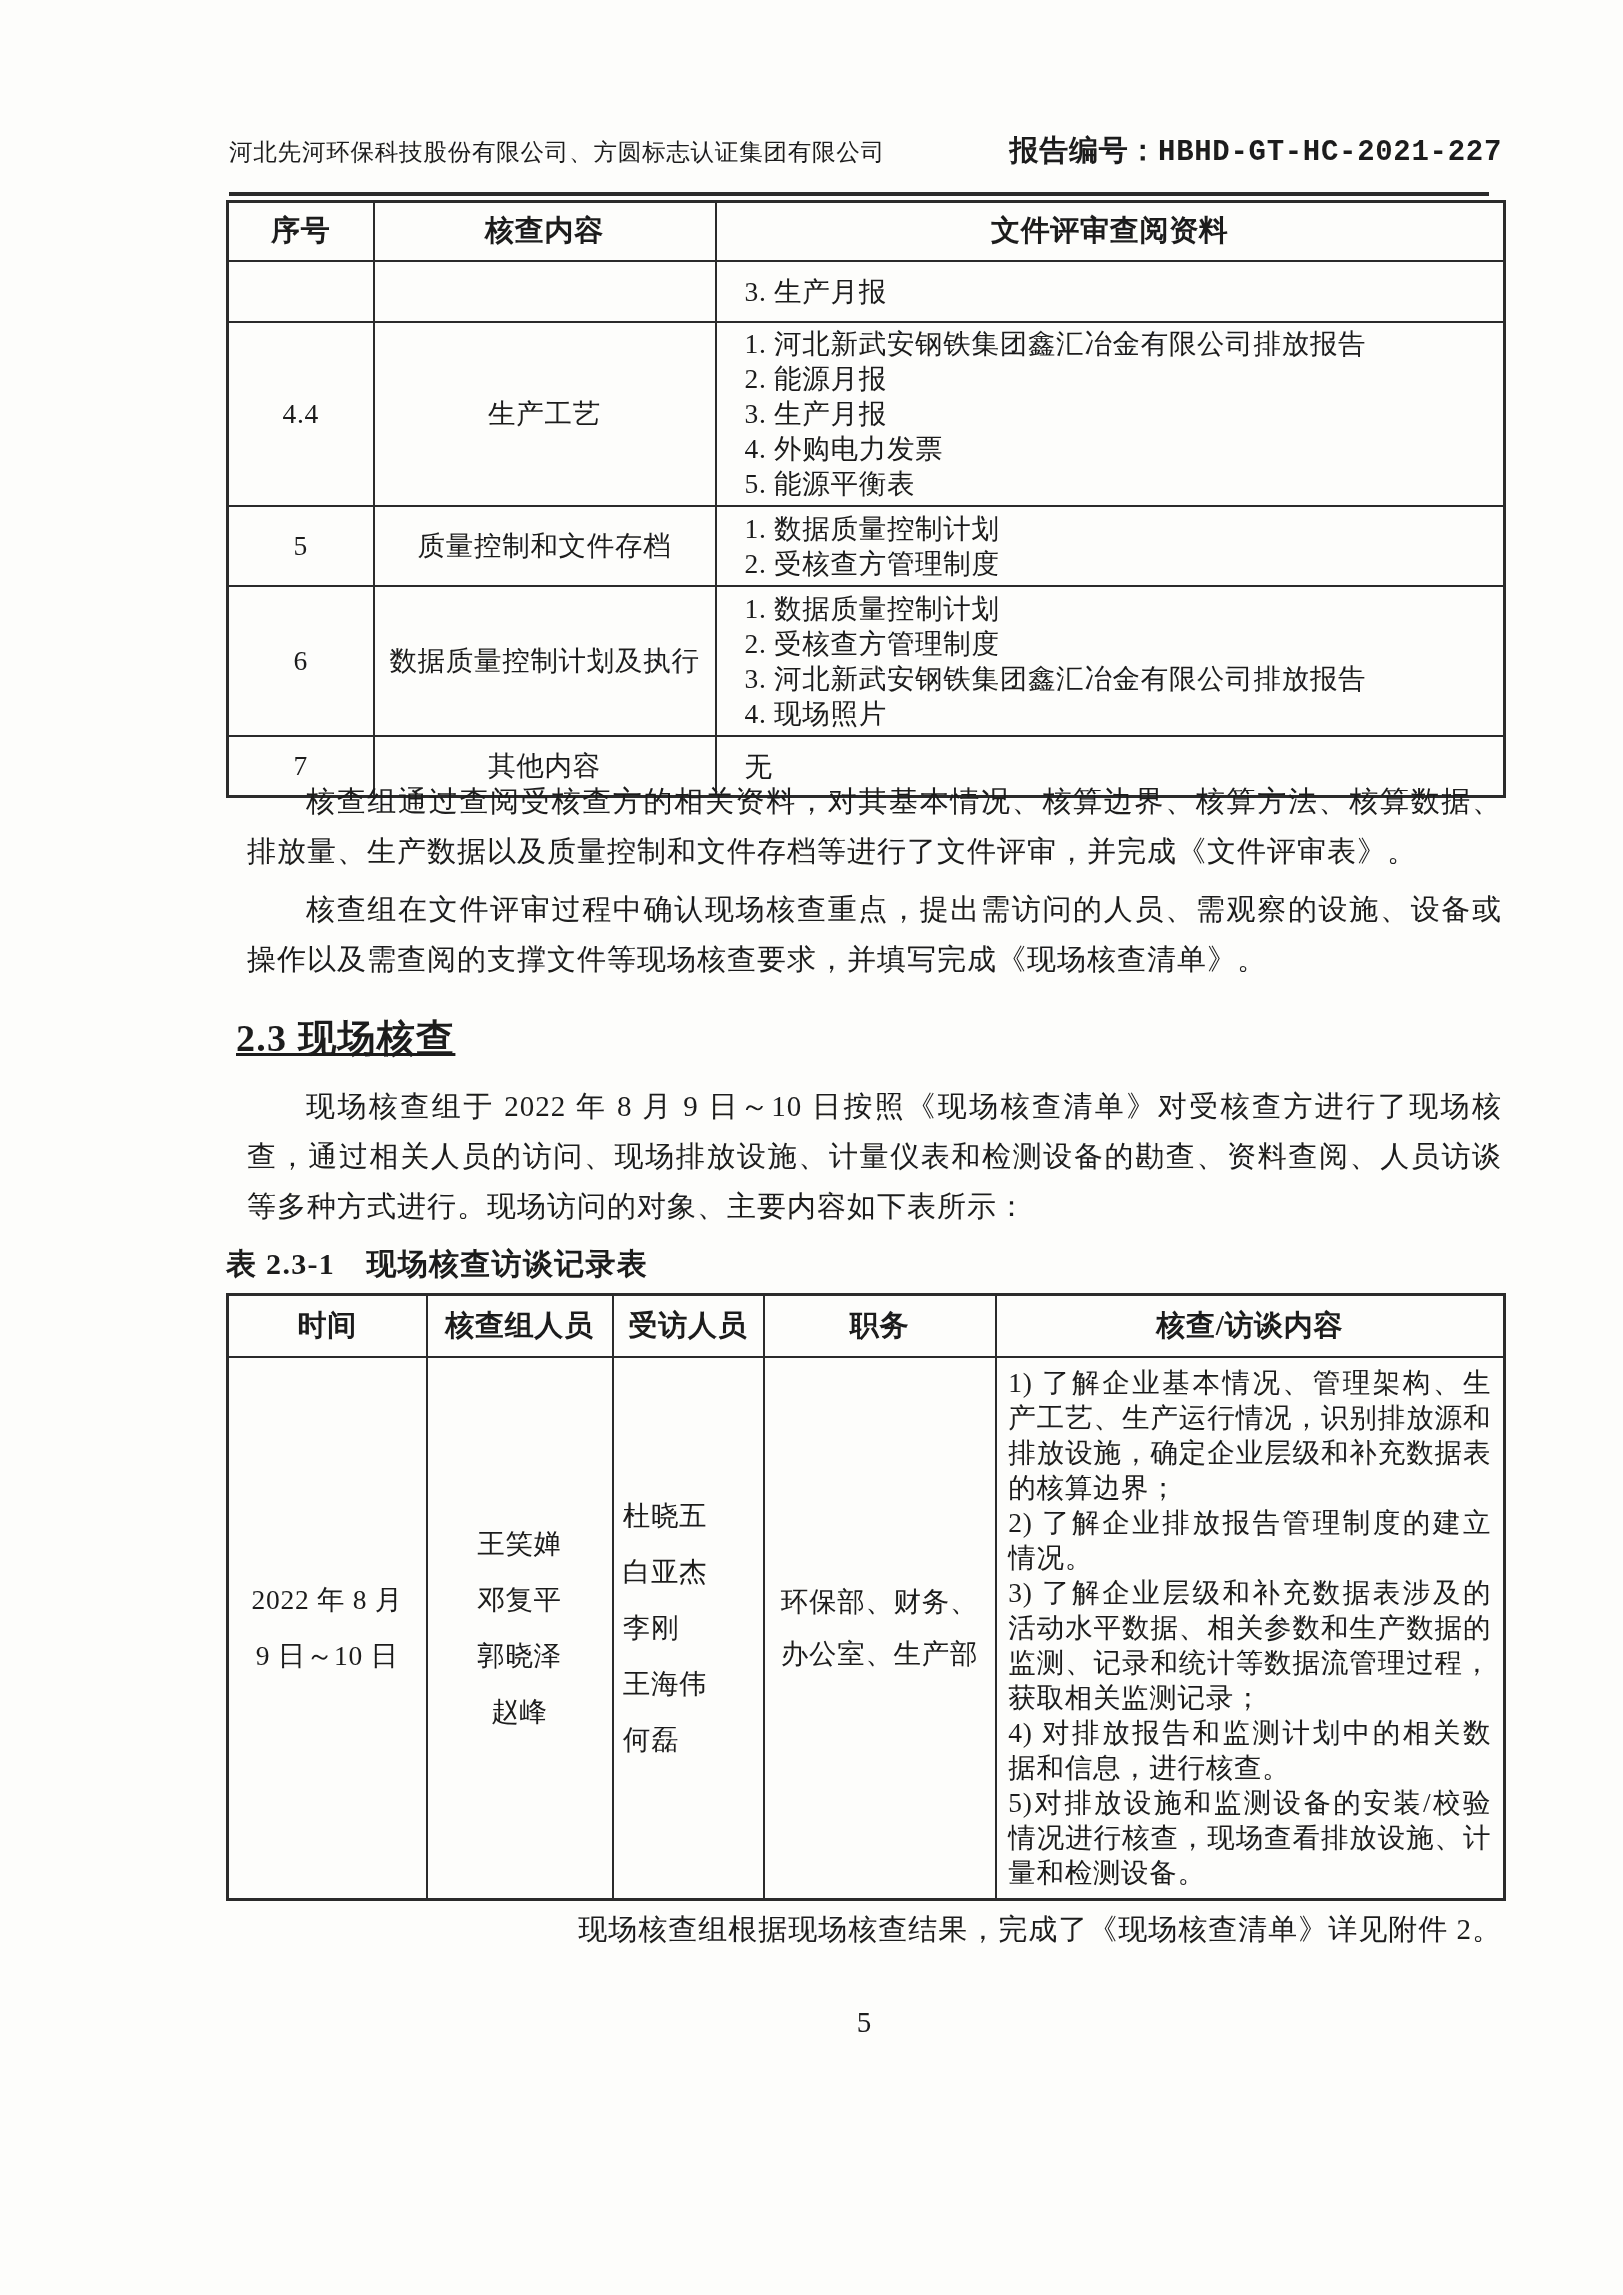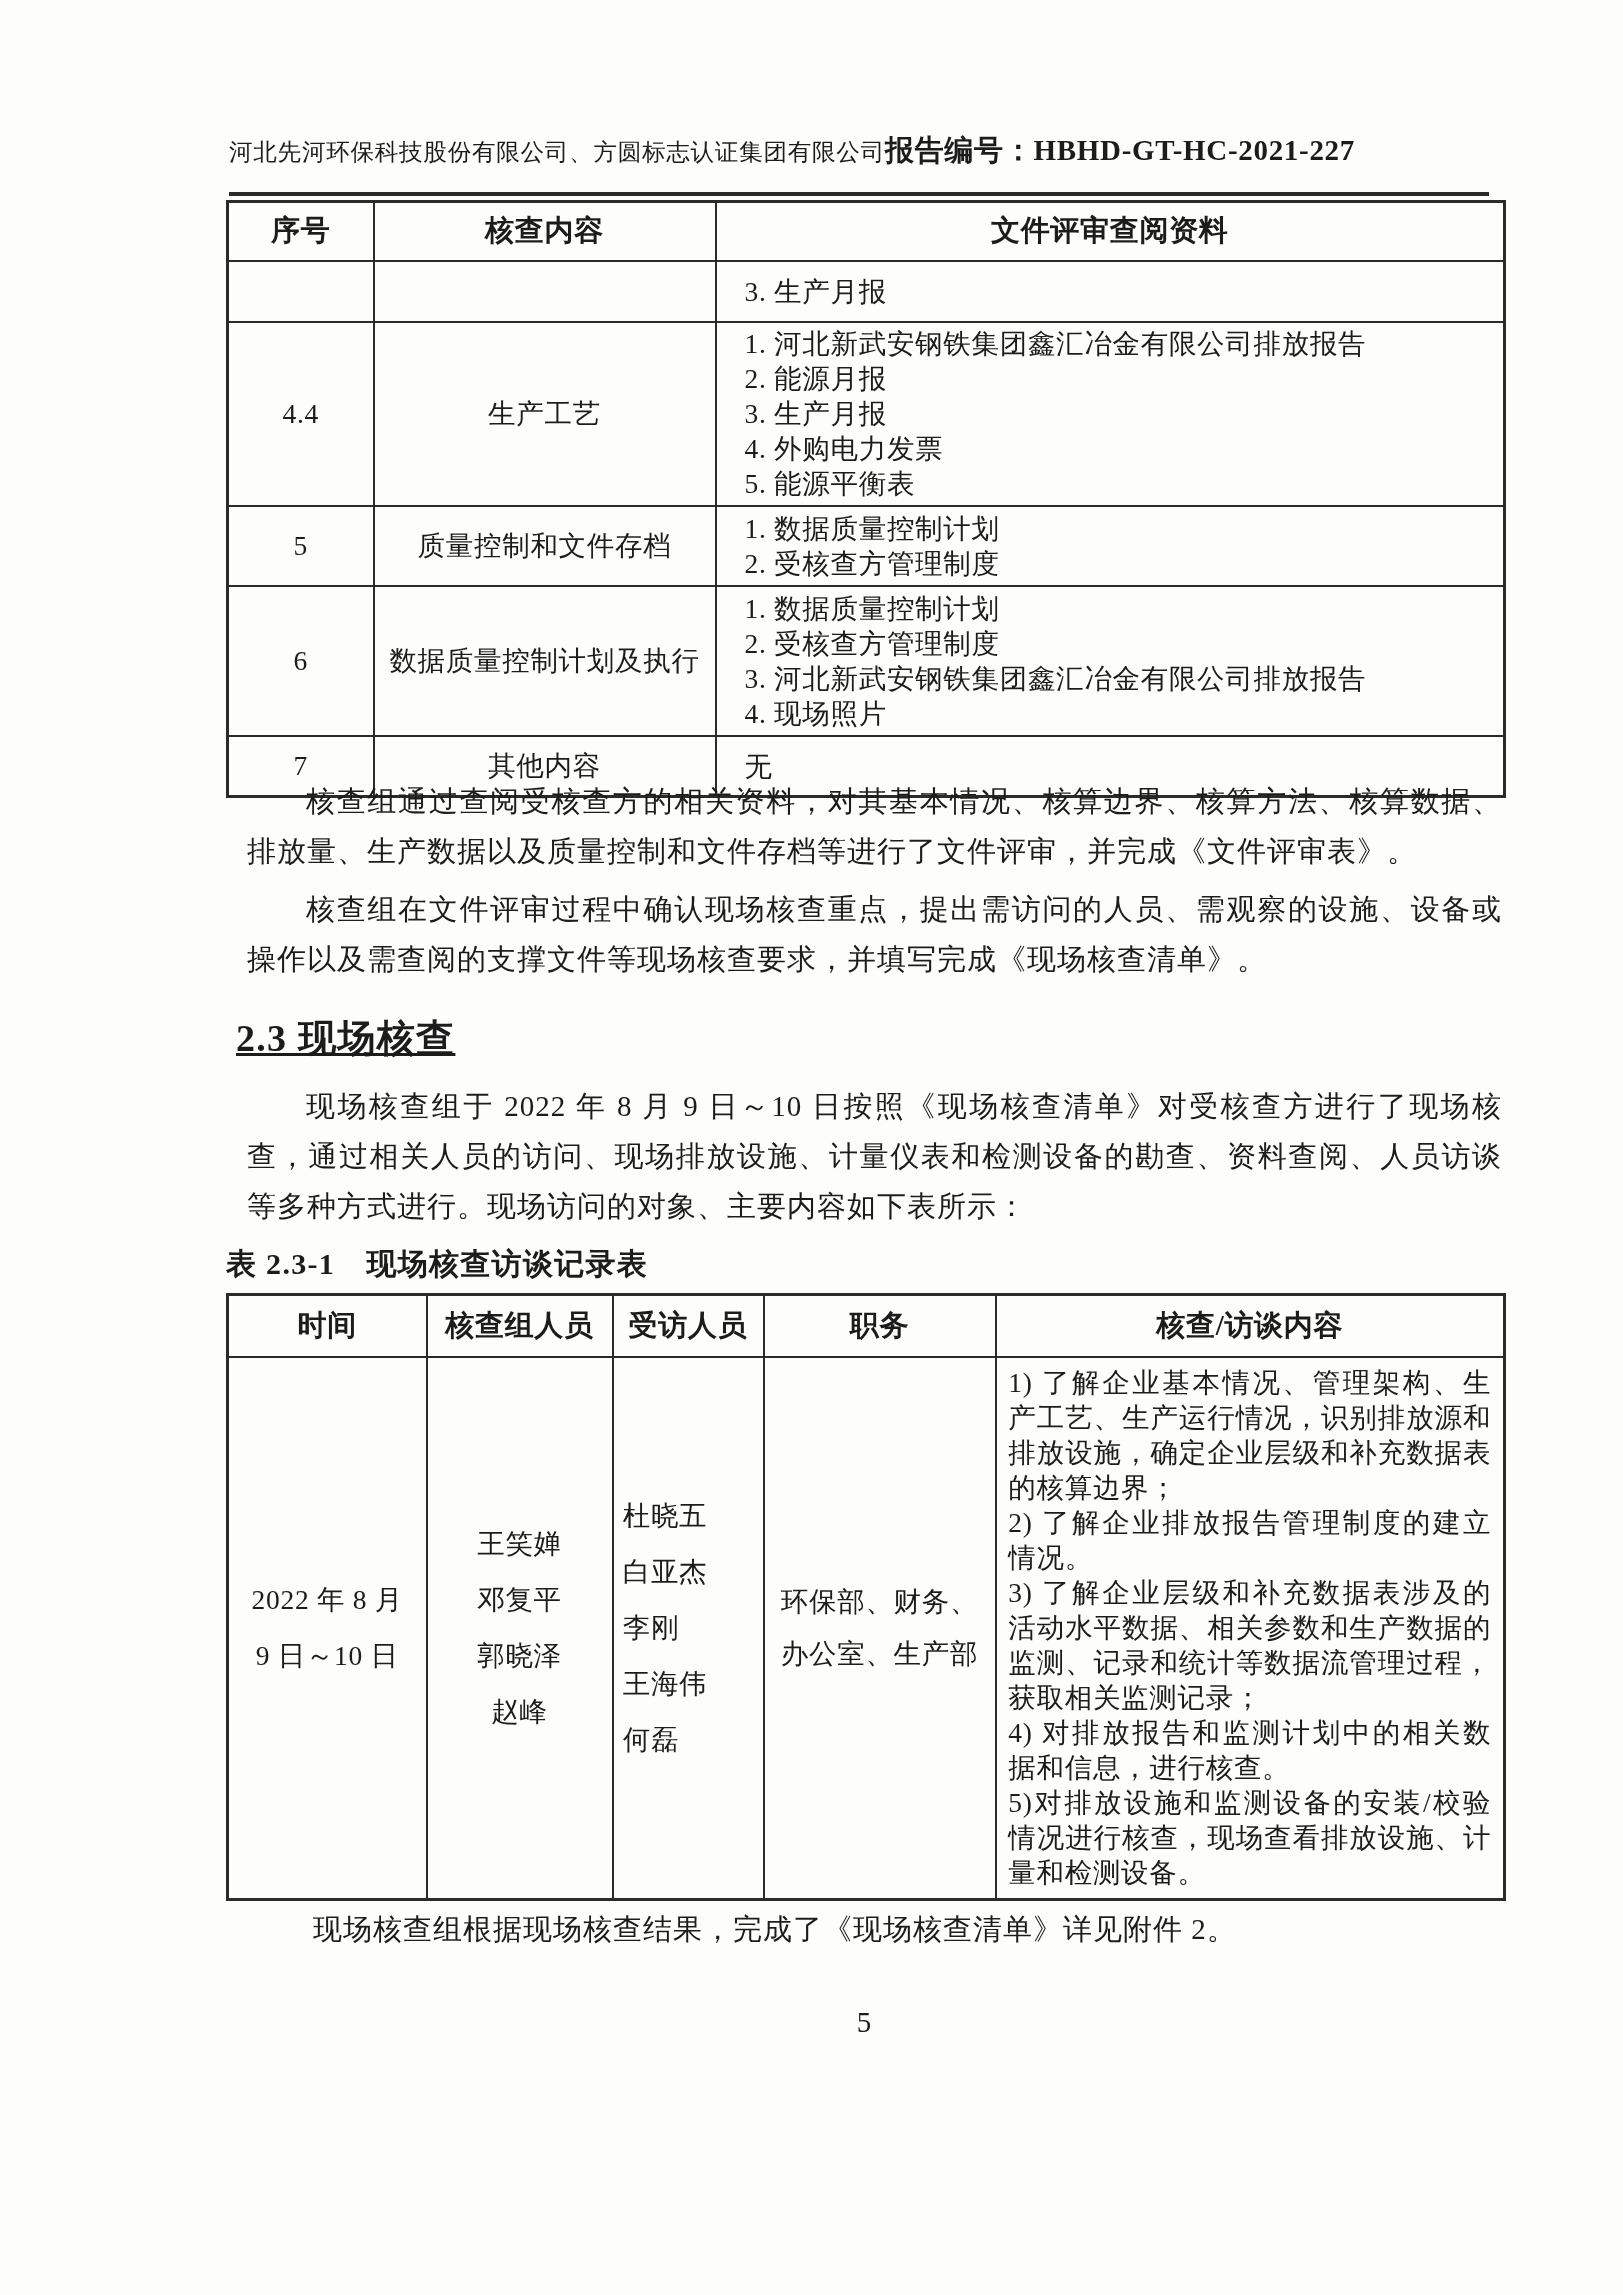--- a/index.html
+++ b/index.html
@@ -18,22 +18,23 @@
     font-family: "Liberation Serif", "DejaVu Serif", serif;
     overflow: hidden;
   }
   
   .running-header {
     position: absolute;
     left: 229px;
     top: 131px;
     width: 1273px;
     display: flex;
-    justify-content: flex-start;
+    justify-content: space-between;
     align-items: flex-end;
+    font-family: Liberation Mono, monospace;
   }
   .company-name {
     font-size: 23.6px;
     letter-spacing: 0.7px;
     white-space: nowrap;
     padding-bottom: 2.6px;
   }
   .report-no {
     font-size: 29px;
     font-weight: bold;
@@ -140,26 +141,27 @@
     text-align: justify;
     text-justify: inter-ideograph;
     padding: 7.9px 11.8px;
   }
   #table2 .item-line {
     line-height: 35px;
     font-size: 27.5px;
   }
   .closing-para {
     position: absolute;
-    left: 254px;
+    left: 247px;
     width: 1255px;
     font-size: 29px;
     line-height: 46px;
     text-indent: 59px;
     letter-spacing: 1px;
+    text-align: right;
   }
   .page-number {
     position: absolute;
     left: 226px;
     width: 1276px;
     text-align: center;
     font-size: 29px;
   }
 </style>
 </head>

